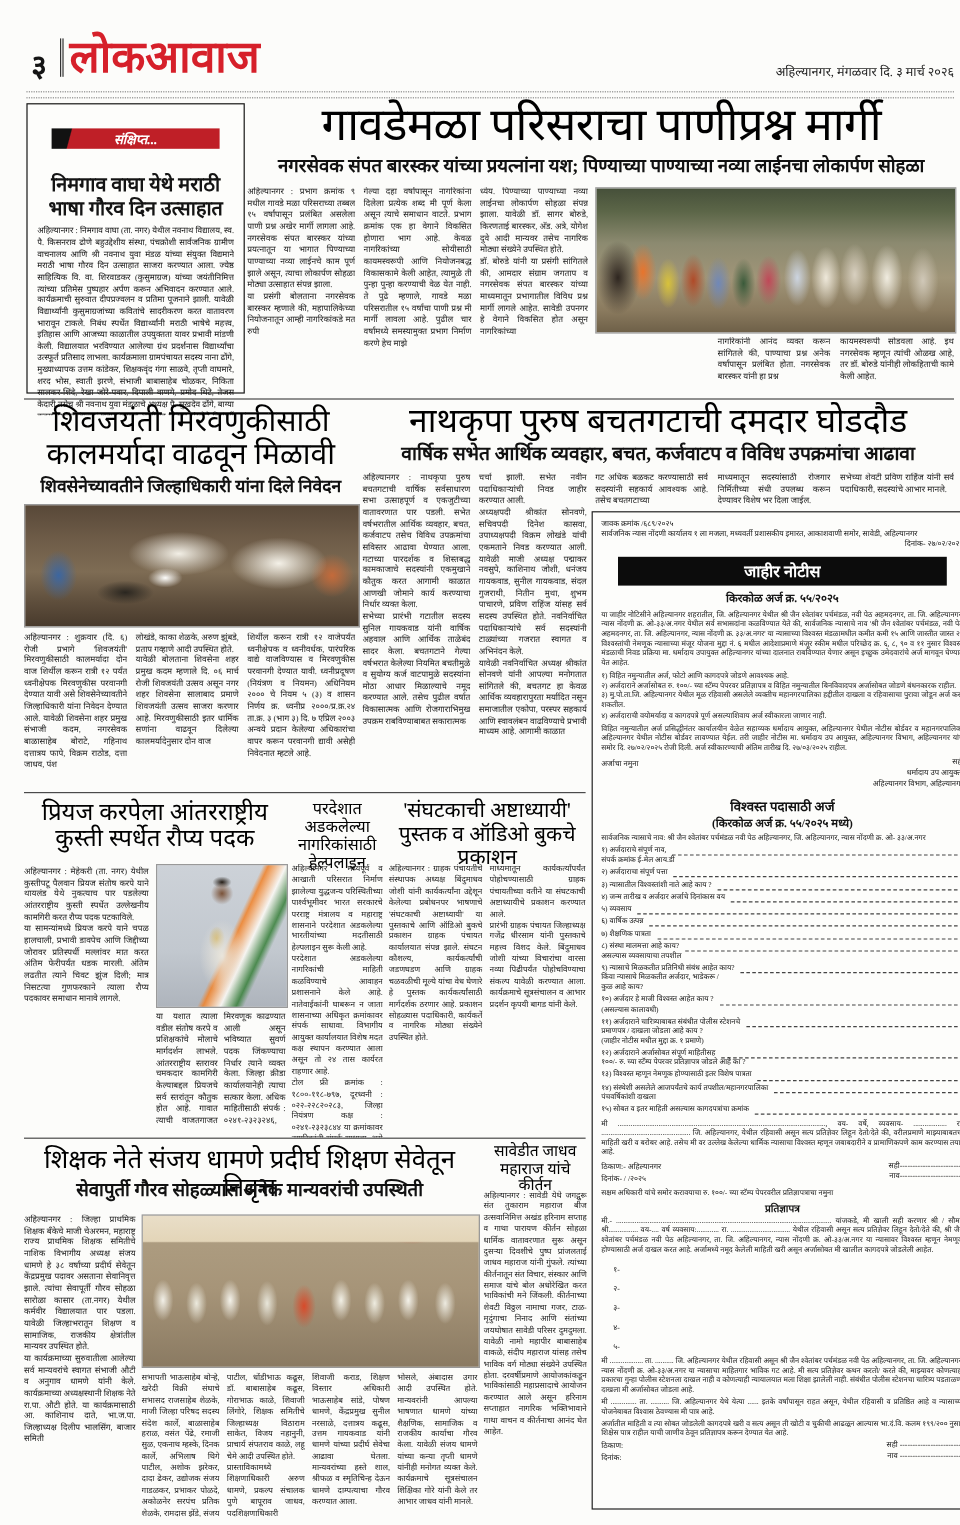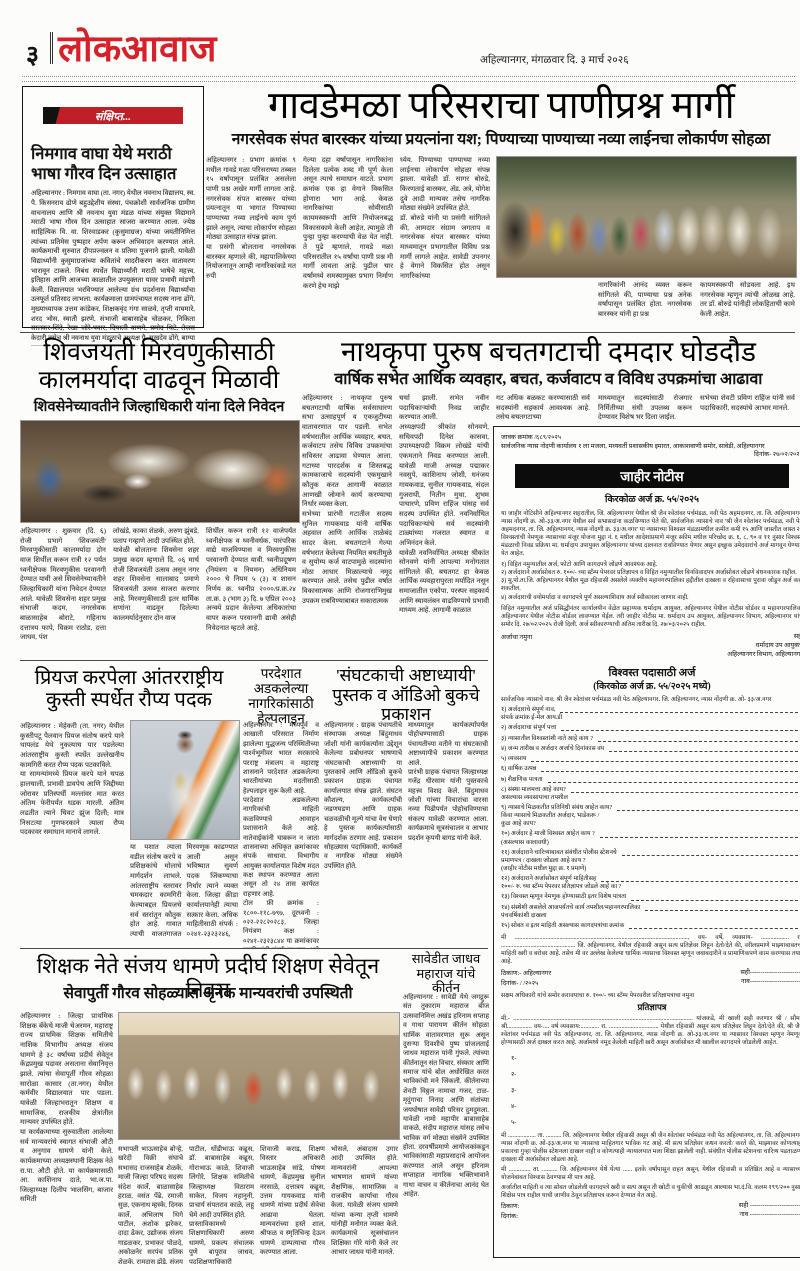--- a/index.html
+++ b/index.html
@@ -7,26 +7,26 @@
         font-family:"Liberation Serif",serif;color:#141414;overflow:hidden;}
   .abs{position:absolute;}
   .hl{font-weight:normal;color:#000;text-align:center;line-height:1.12;white-space:pre-line;}
   .sub{font-weight:bold;color:#111;text-align:center;line-height:1.15;}
   .body-sm{font-size:7px;line-height:1.38;text-align:justify;white-space:pre-line;overflow:hidden;color:#1c1c1c;}
   .rule{border-top:1px solid #4a4a4a;height:0;}
   .dotrule{height:4px;border-top:1.5px dotted #8a8a8a;border-bottom:1.5px dotted #8a8a8a;}
   .masthead{color:#d6202a;font-weight:bold;font-size:37px;letter-spacing:0;line-height:1;}
   .pagenum{font-weight:bold;font-size:25px;}
   .dbar{width:0;height:32px;border-left:3px double #333;}
-  .dateline{font-size:10.5px;color:#222;}
+  .dateline{font-size:10.5px;text-align:right;color:#222;}
   .briefbox{border:1.5px solid #161616;background:#fdfdfb;}
   .brief-label{background:linear-gradient(105deg,#121212 0px,#121212 16px,#bf1f27 17px);
                color:#fff;font-style:italic;font-weight:bold;font-size:11px;height:17px;margin:20px;
                display:flex;align-items:center;justify-content:center;}
-  .brief-hl{font-size:16.5px;font-weight:bold;line-height:1.22;margin:5px 8px 4px 8px;}
+  .brief-hl{font-size:16.5px;font-weight:bold;line-height:1.22;margin:5px 8px 4px 8px;text-align:center;}
   .brief-body{font-size:6.9px;line-height:1.4;text-align:justify;margin:2px 8px;overflow:hidden;height:158px;}
   .ph{position:absolute;overflow:hidden;border:0.5px solid #999;}
   .ph-lead{background:
     radial-gradient(ellipse 26px 44px at 6% 62%,#2e2620 0%,rgba(46,38,32,0) 70%),
     radial-gradient(ellipse 16px 34px at 13% 58%,#e8742c 0%,rgba(232,116,44,0) 70%),
     radial-gradient(ellipse 14px 30px at 20% 66%,#d8c23a 0%,rgba(216,194,58,0) 70%),
     radial-gradient(ellipse 15px 32px at 27% 64%,#b04a28 0%,rgba(176,74,40,0) 70%),
     radial-gradient(ellipse 15px 32px at 34% 66%,#7088b8 0%,rgba(112,136,184,0) 70%),
     radial-gradient(ellipse 14px 30px at 41% 66%,#3a5a3a 0%,rgba(58,90,58,0) 70%),
     radial-gradient(ellipse 15px 30px at 48% 64%,#c04858 0%,rgba(192,72,88,0) 70%),

